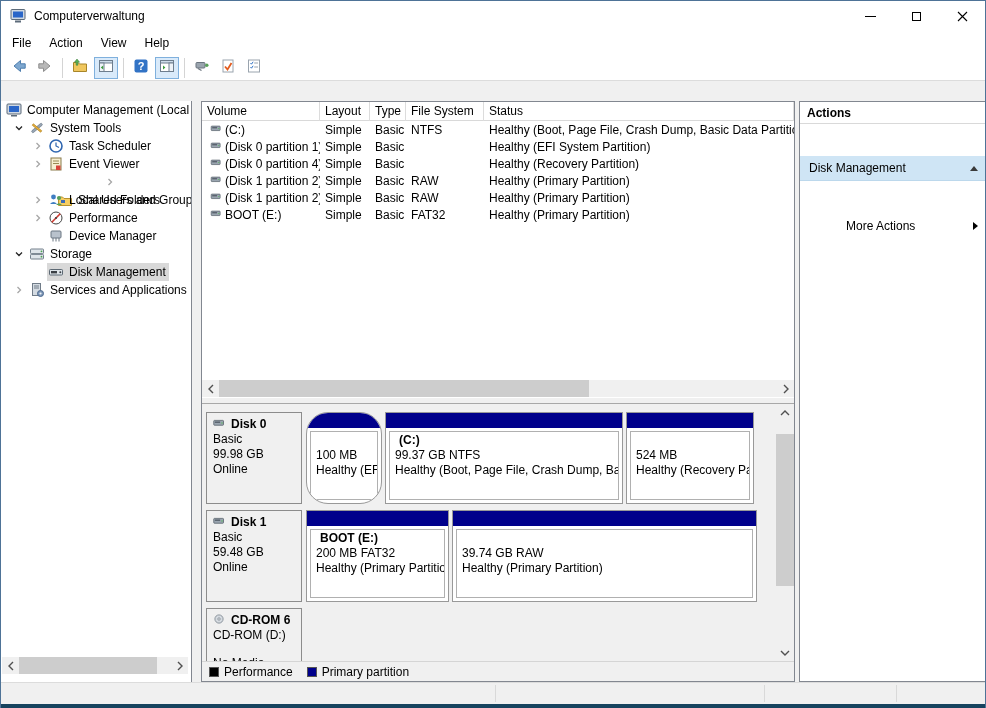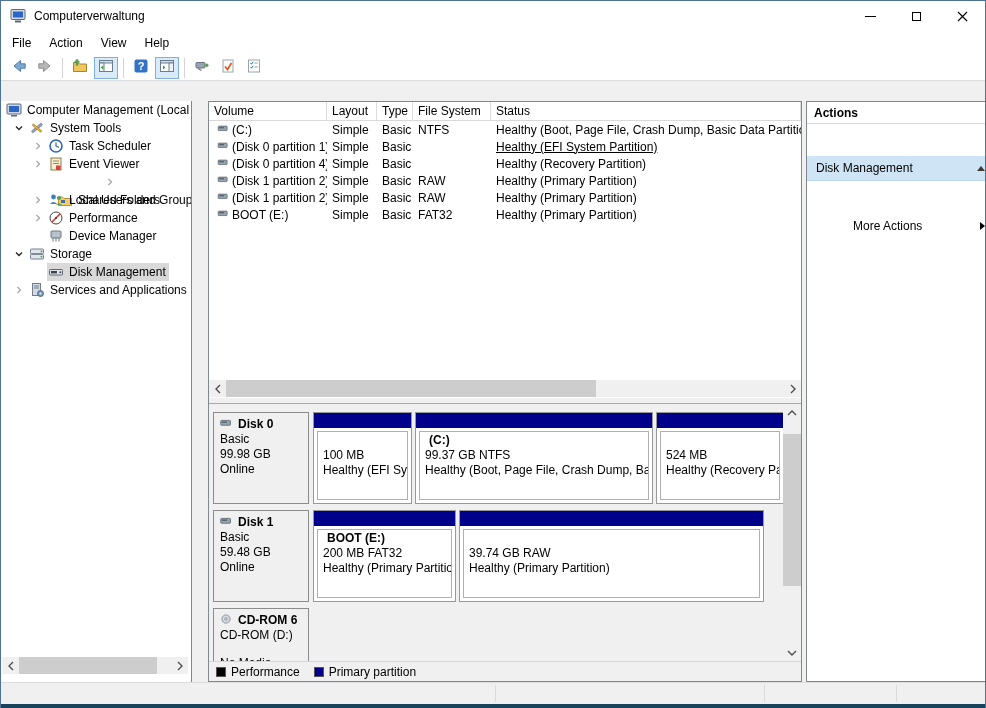--- a/index.html
+++ b/index.html
@@ -42,21 +42,21 @@
   .hscroll { height: 17px; background: #f0f0f0; display: flex; align-items: center; flex: 0 0 auto; }
   .sb-arrow { width: 17px; height: 17px; display: flex; align-items: center; justify-content: center; flex: 0 0 auto; }
   .sb-track { flex: 1; height: 17px; position: relative; }
   .sb-thumb { position: absolute; top: 0; height: 17px; background: #cdcdcd; }
   .vscroll { width: 18px; background: #f0f0f0; display: flex; flex-direction: column; flex: 0 0 auto; }
   .vsb-track { flex: 1; position: relative; }
   .vsb-thumb { position: absolute; left: 0; width: 18px; background: #cdcdcd; }
   .tree-hscroll { position: absolute; bottom: 8px; left: 1px; right: 3px; }
 
   
-  .mid-pane { width: 594px; border: 1px solid #828790; background: #fff; display: flex; flex-direction: column; margin-left: 16px; flex: 0 0 auto; overflow: hidden; }
+  .mid-pane { width: 594px; border: 1px solid #828790; background: #fff; display: flex; flex-direction: column; margin-left: 9px; flex: 0 0 auto; overflow: hidden; }
   .vol-area { height: 278px; overflow: hidden; flex: 0 0 auto; }
   .vol-header { display: flex; height: 19px; border-bottom: 1px solid #d9d9d9; align-items: center; }
   .vh-cell { padding-left: 5px; height: 19px; line-height: 19px; border-right: 1px solid #dcdcdc; overflow: hidden; white-space: nowrap; }
   .vol-row { display: flex; height: 17px; align-items: center; white-space: nowrap; }
   .vr-cell { padding-left: 5px; overflow: hidden; white-space: nowrap; flex: 0 0 auto; }
   .vr-vol { display: flex; align-items: center; }
   .vr-vol svg { width: 14px; height: 11px; margin: 0 3px 0 1px; flex: 0 0 auto; }
   .splitter { height: 7px; background: #f0f0f0; border-top: 1px solid #ffffff; border-bottom: 1px solid #a8a8a8; flex: 0 0 auto; }
 
   
@@ -408,21 +408,21 @@
                     <rect x="1" y="4.5" width="13" height="6.5" rx="1" fill="#9aa5b0" stroke="#525c66"></rect>
                     <rect x="2.5" y="6" width="7" height="1.8" fill="#525c66"></rect>
                     <circle cx="12" cy="8" r="0.9" fill="#58c058"></circle>
                   </svg>
                 </span>
                 <span>(Disk 0 partition 1)</span>
               </div>
               <div class="vr-cell" style="width: 50px;">Simple</div>
               <div class="vr-cell" style="width: 36px;">Basic</div>
               <div class="vr-cell" style="width: 78px;"></div>
-              <div class="vr-cell" style="width: 310px; text-decoration: underline;">Healthy (EFI System Partition)</div>
+              <div class="vr-cell" style="width: 310px;">Healthy (EFI System Partition)</div>
             </div>
             <div class="vol-row">
               <div class="vr-cell vr-vol" style="width: 118px;">
                 <span style="width: 14px; height: 14px; display: inline-flex; margin: 0px 3px 0px 1px;">
                   <svg viewBox="0 0 16 16" width="16" height="16">
                     <rect x="1" y="4.5" width="13" height="6.5" rx="1" fill="#9aa5b0" stroke="#525c66"></rect>
                     <rect x="2.5" y="6" width="7" height="1.8" fill="#525c66"></rect>
                     <circle cx="12" cy="8" r="0.9" fill="#58c058"></circle>
                   </svg>
                 </span>
@@ -511,21 +511,21 @@
                       <circle cx="12" cy="8" r="0.9" fill="#58c058"></circle>
                     </svg>
                   </span>
                   <span>Disk 0</span>
                 </div>
                 <div class="dl-line">Basic</div>
                 <div class="dl-line">99.98 GB</div>
                 <div class="dl-line">Online</div>
               </div>
               <div class="parts">
-                <div class="partition" style="width: 99px;">
+                <div class="partition" style="width: 76px; border-radius: 22px;">
                   <div class="pbar" style="background: rgb(0, 0, 139);"></div>
                   <div class="pbody">
                     <div class="p-title"></div>
                     <div class="p-line">100 MB</div>
                     <div class="p-line">Healthy (EFI Sys</div>
                   </div>
                 </div>
                 <div class="partition" style="width: 238px;">
                   <div class="pbar" style="background: rgb(0, 0, 139);"></div>
                   <div class="pbody">

